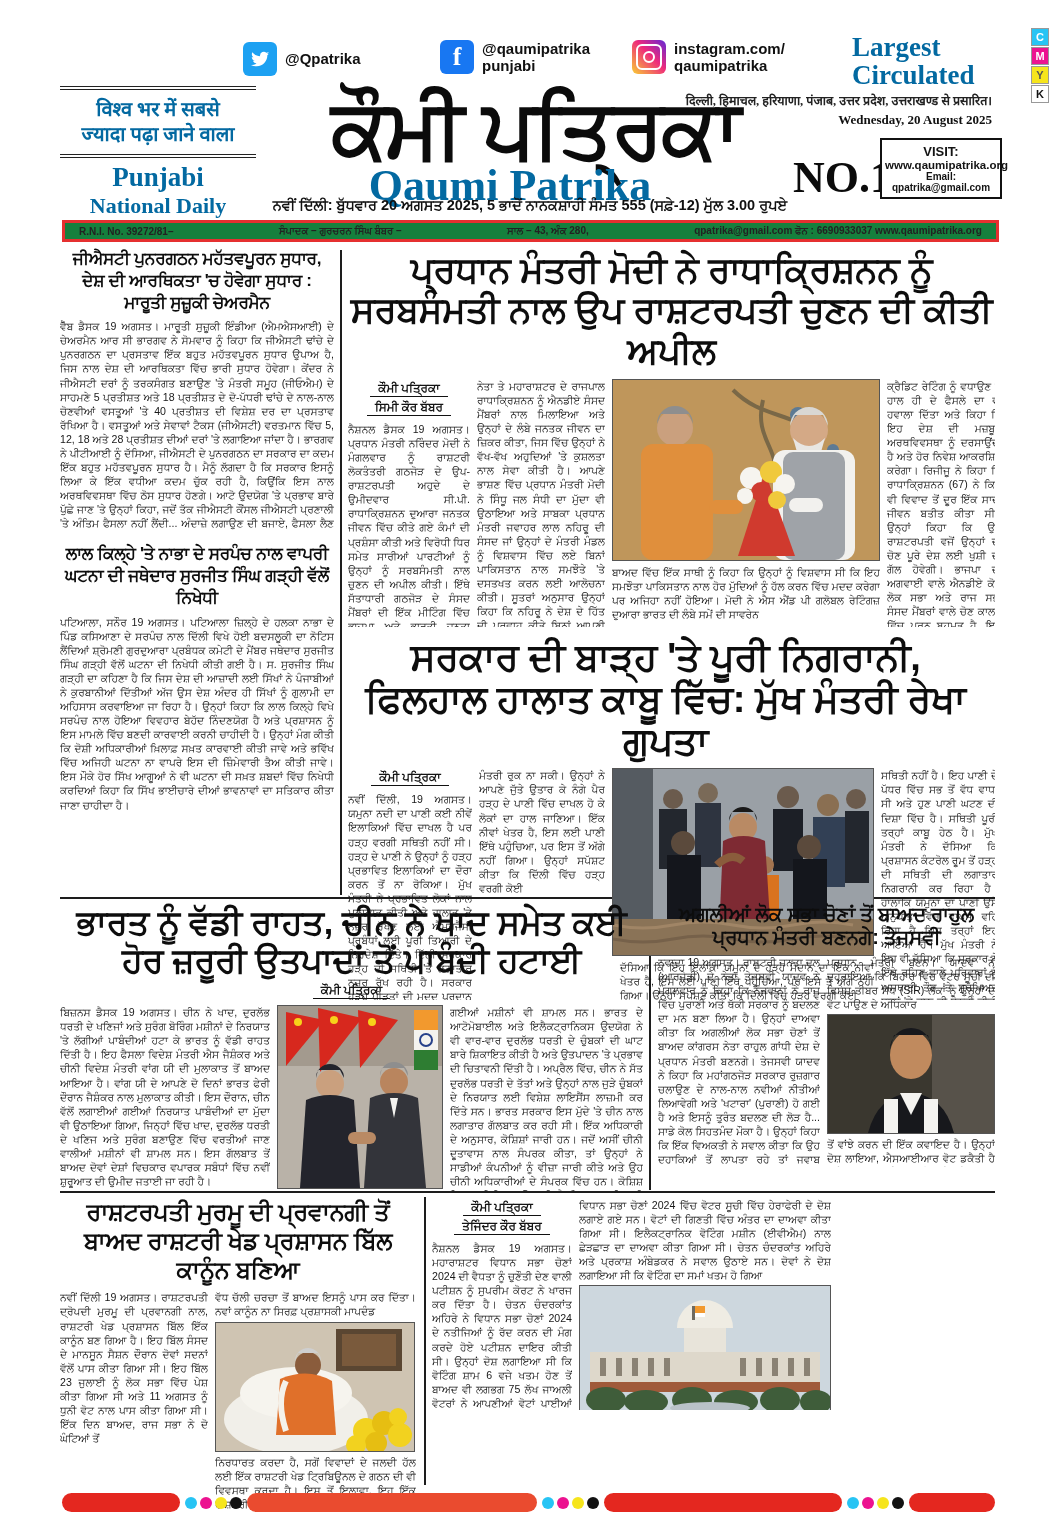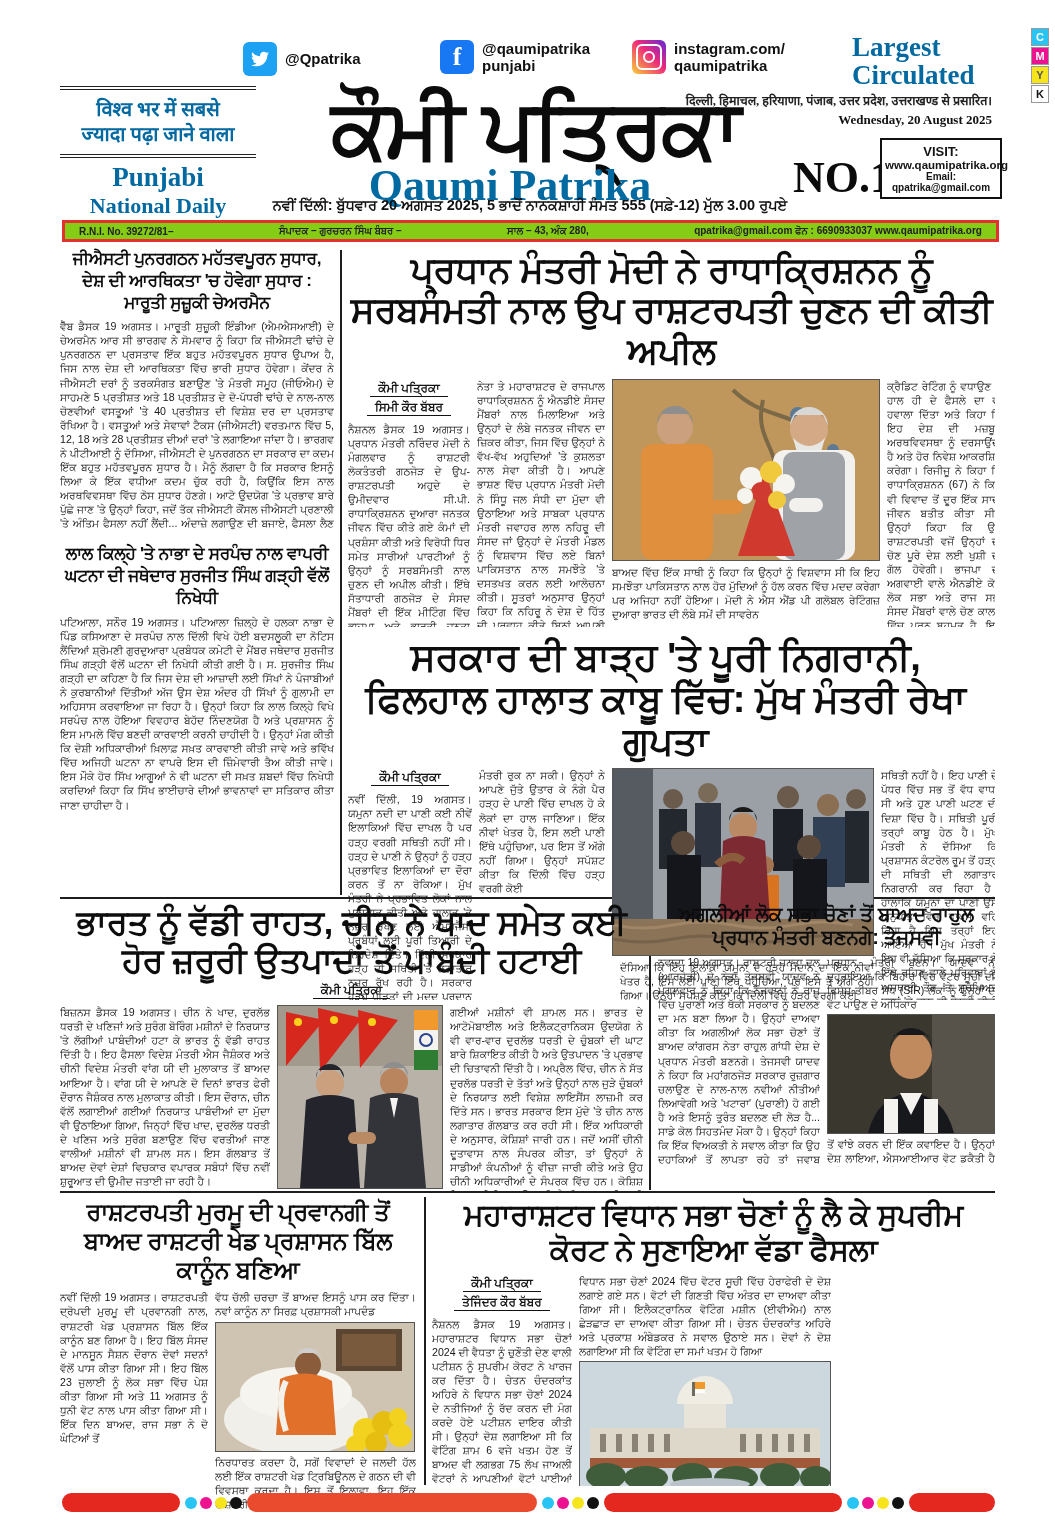--- a/index.html
+++ b/index.html
@@ -37,21 +37,21 @@
   .cmyk{display:flex;flex-direction:column;gap:1px;}
   .cmyk div{width:16px;height:16px;font-size:11px;font-weight:bold;display:flex;align-items:center;justify-content:center;border:1px solid #999;}
   .cmyk .c{background:#27c4f4;color:#fff;}
   .cmyk .m{background:#ec1290;color:#fff;}
   .cmyk .y{background:#f6e51c;color:#555;}
   .cmyk .k{background:#ffffff;color:#111;}
   .tagbox{border-top:4px double #222;border-bottom:4px double #222;padding:7px 2px;text-align:center;}
   .tagbox div{font-weight:bold;font-size:20px;line-height:1.25;}
   .visitbox{border:2px solid #111;text-align:center;padding:4px 3px;background:#fff;}
   .redbar{border:3px solid #e53030;display:flex;align-items:center;justify-content:space-between;
-          padding:2px 14px;font-size:10px;font-weight:bold;color:#222;background:#84cc16;}
+          padding:2px 14px;font-size:10px;font-weight:bold;color:#222;background:#15803d;}
   .bars{display:flex;align-items:center;gap:5px;}
   .bar{height:19px;border-radius:10px;}
   .dot{width:12px;height:12px;border-radius:50%;flex:0 0 auto;}
   .dots{display:flex;gap:3px;align-items:center;}
 </style>
 </head>
 <body>
 
 <div id="page">
 
@@ -320,21 +320,20 @@
             <circle cx="160" cy="120" r="11" fill="#e6be12"></circle>
           <circle cx="140" cy="122" r="10" fill="#f2d21f"></circle>
             <circle cx="182" cy="94" r="9" fill="#f2d21f"></circle>
         </svg>
         <p class="body" style="margin:3px 0 0 0;">ਨਿਰਧਾਰਤ ਕਰਦਾ ਹੈ, ਸਗੋਂ ਵਿਵਾਦਾਂ ਦੇ ਜਲਦੀ ਹੱਲ ਲਈ ਇੱਕ ਰਾਸ਼ਟਰੀ ਖੇਡ ਟ੍ਰਿਬਿਊਨਲ ਦੇ ਗਠਨ ਦੀ ਵੀ ਵਿਵਸਥਾ ਕਰਦਾ ਹੈ। ਇਸ ਤੋਂ ਇਲਾਵਾ, ਇਹ ਇੱਕ ਰਾਸ਼ਟਰੀ ਖੇਡ ਚੋਣ ਪੈਨਲ ਦੇ ਗਠਨ ਬਾਰੇ ਵੀ ਗੱਲ ਕਰਦਾ ਹੈ ਜੋ ਰਾਸ਼ਟਰੀ ਖੇਡ ਫੈਡਰੇਸ਼ਨਾਂ (NSFs) ਦੀਆਂ ਚੋਣਾਂ ਦੀ ਨਿਗਰਾਨੀ ਕਰੇਗਾ ਜੋ ਅਕਸਰ ਵਿਵਾਦਾਂ ਵਿੱਚ ਘਿਰੇ ਰਹਿੰਦੇ ਹਨ।</p>
       </div>
     </div>
   </section>
 
   <section class="abs" style="left:432px;top:1198px;width:563px;">
-    <h1 class="hl hl-31" style="margin:0 0 6px 0;">ਮਹਾਰਾਸ਼ਟਰ ਵਿਧਾਨ ਸਭਾ ਚੋਣਾਂ ਨੂੰ ਲੈ ਕੇ ਸੁਪਰੀਮ ਕੋਰਟ ਨੇ ਸੁਣਾਇਆ ਵੱਡਾ ਫੈਸਲਾ</h1>
     <div class="cols" style="height:212px;">
       <div class="col" style="width:140px;flex:0 0 auto;">
         <div class="byline">
           <span>ਕੌਮੀ ਪਤ੍ਰਿਕਾ</span>
           <span>ਤੇਜਿੰਦਰ ਕੌਰ ਬੱਬਰ</span>
         </div>
         <p class="body" style="margin:0;">ਨੈਸ਼ਨਲ ਡੈਸਕ 19 ਅਗਸਤ। ਮਹਾਰਾਸ਼ਟਰ ਵਿਧਾਨ ਸਭਾ ਚੋਣਾਂ 2024 ਦੀ ਵੈਧਤਾ ਨੂੰ ਚੁਣੌਤੀ ਦੇਣ ਵਾਲੀ ਪਟੀਸ਼ਨ ਨੂੰ ਸੁਪਰੀਮ ਕੋਰਟ ਨੇ ਖਾਰਜ ਕਰ ਦਿੱਤਾ ਹੈ। ਚੇਤਨ ਚੰਦਰਕਾਂਤ ਅਹਿਰੇ ਨੇ ਵਿਧਾਨ ਸਭਾ ਚੋਣਾਂ 2024 ਦੇ ਨਤੀਜਿਆਂ ਨੂੰ ਰੱਦ ਕਰਨ ਦੀ ਮੰਗ ਕਰਦੇ ਹੋਏ ਪਟੀਸ਼ਨ ਦਾਇਰ ਕੀਤੀ ਸੀ। ਉਨ੍ਹਾਂ ਦੋਸ਼ ਲਗਾਇਆ ਸੀ ਕਿ ਵੋਟਿੰਗ ਸ਼ਾਮ 6 ਵਜੇ ਖਤਮ ਹੋਣ ਤੋਂ ਬਾਅਦ ਵੀ ਲਗਭਗ 75 ਲੱਖ ਜਾਅਲੀ ਵੋਟਰਾਂ ਨੇ ਆਪਣੀਆਂ ਵੋਟਾਂ ਪਾਈਆਂ ਸਨ। ਹਾਈ ਕੋਰਟ ਦੇ ਫੈਸਲੇ ਨੂੰ ਲੈ ਕੇ ਹਾਈ ਕੋਰਟ ਗਏ ਸਨ, ਪਰ ਪਟੀਸ਼ਨ ਰੱਦ ਕਰ</p>
       </div>
       <div class="col" style="width:252px;flex:0 0 auto;">
         <p class="body" style="margin:0 0 3px 0;">ਵਿਧਾਨ ਸਭਾ ਚੋਣਾਂ 2024 ਵਿੱਚ ਵੋਟਰ ਸੂਚੀ ਵਿੱਚ ਹੇਰਾਫੇਰੀ ਦੇ ਦੋਸ਼ ਲਗਾਏ ਗਏ ਸਨ। ਵੋਟਾਂ ਦੀ ਗਿਣਤੀ ਵਿੱਚ ਅੰਤਰ ਦਾ ਦਾਅਵਾ ਕੀਤਾ ਗਿਆ ਸੀ। ਇਲੈਕਟ੍ਰਾਨਿਕ ਵੋਟਿੰਗ ਮਸ਼ੀਨ (ਈਵੀਐਮ) ਨਾਲ ਛੇੜਛਾੜ ਦਾ ਦਾਅਵਾ ਕੀਤਾ ਗਿਆ ਸੀ। ਚੇਤਨ ਚੰਦਰਕਾਂਤ ਅਹਿਰੇ ਅਤੇ ਪ੍ਰਕਾਸ਼ ਅੰਬੇਡਕਰ ਨੇ ਸਵਾਲ ਉਠਾਏ ਸਨ। ਦੋਵਾਂ ਨੇ ਦੋਸ਼ ਲਗਾਇਆ ਸੀ ਕਿ ਵੋਟਿੰਗ ਦਾ ਸਮਾਂ ਖਤਮ ਹੋ ਗਿਆ</p>

